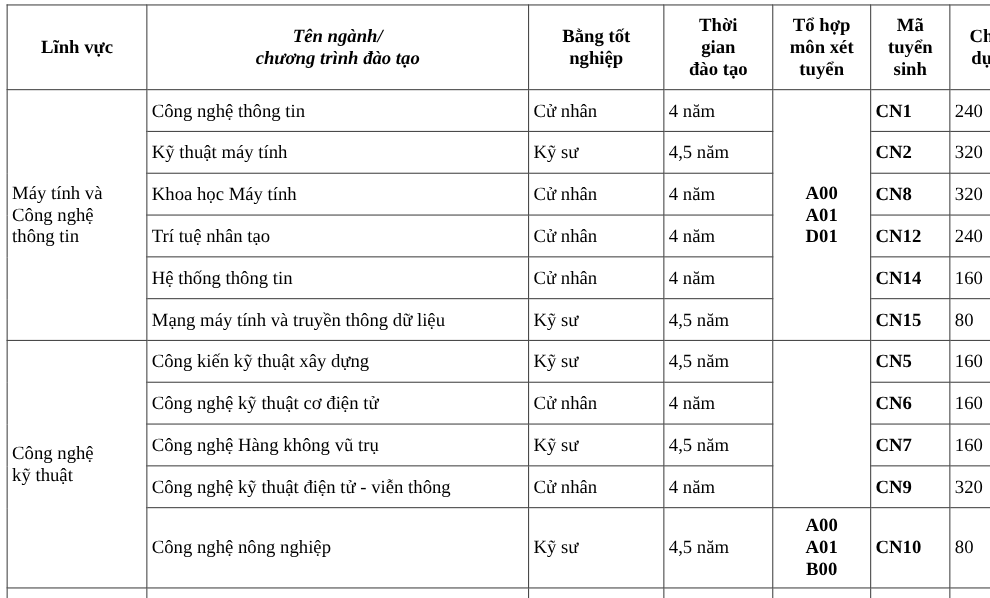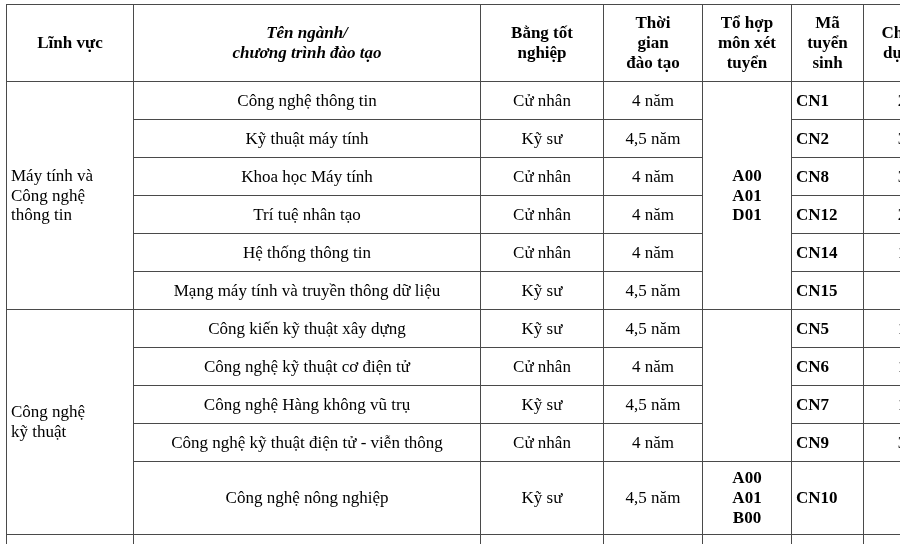--- a/index.html
+++ b/index.html
@@ -48,28 +48,27 @@
   thead th.c-duration   { width: 90px; font-family: Liberation Serif, serif; }
   thead th.c-combo      { width: 80px; }
   thead th.c-code       { width: 63px; }
   thead th.c-quota      { width: 85px; }
 
   td.field-cell {
     font-size: 17px;
     line-height: 1.3;
   }
   td.program-cell {
-    text-align: center;
+    text-align: left;
     padding-left: 9px;
     height: 33px;
   }
   td.degree-cell,
   td.duration-cell,
   td.quota-cell {
-    text-align: center;
   }
   td.combo-cell {
     text-align: center;
     font-weight: bold;
     line-height: 1.32;
   }
   td.code-cell {
     text-align: left;
     font-weight: bold;
   }

